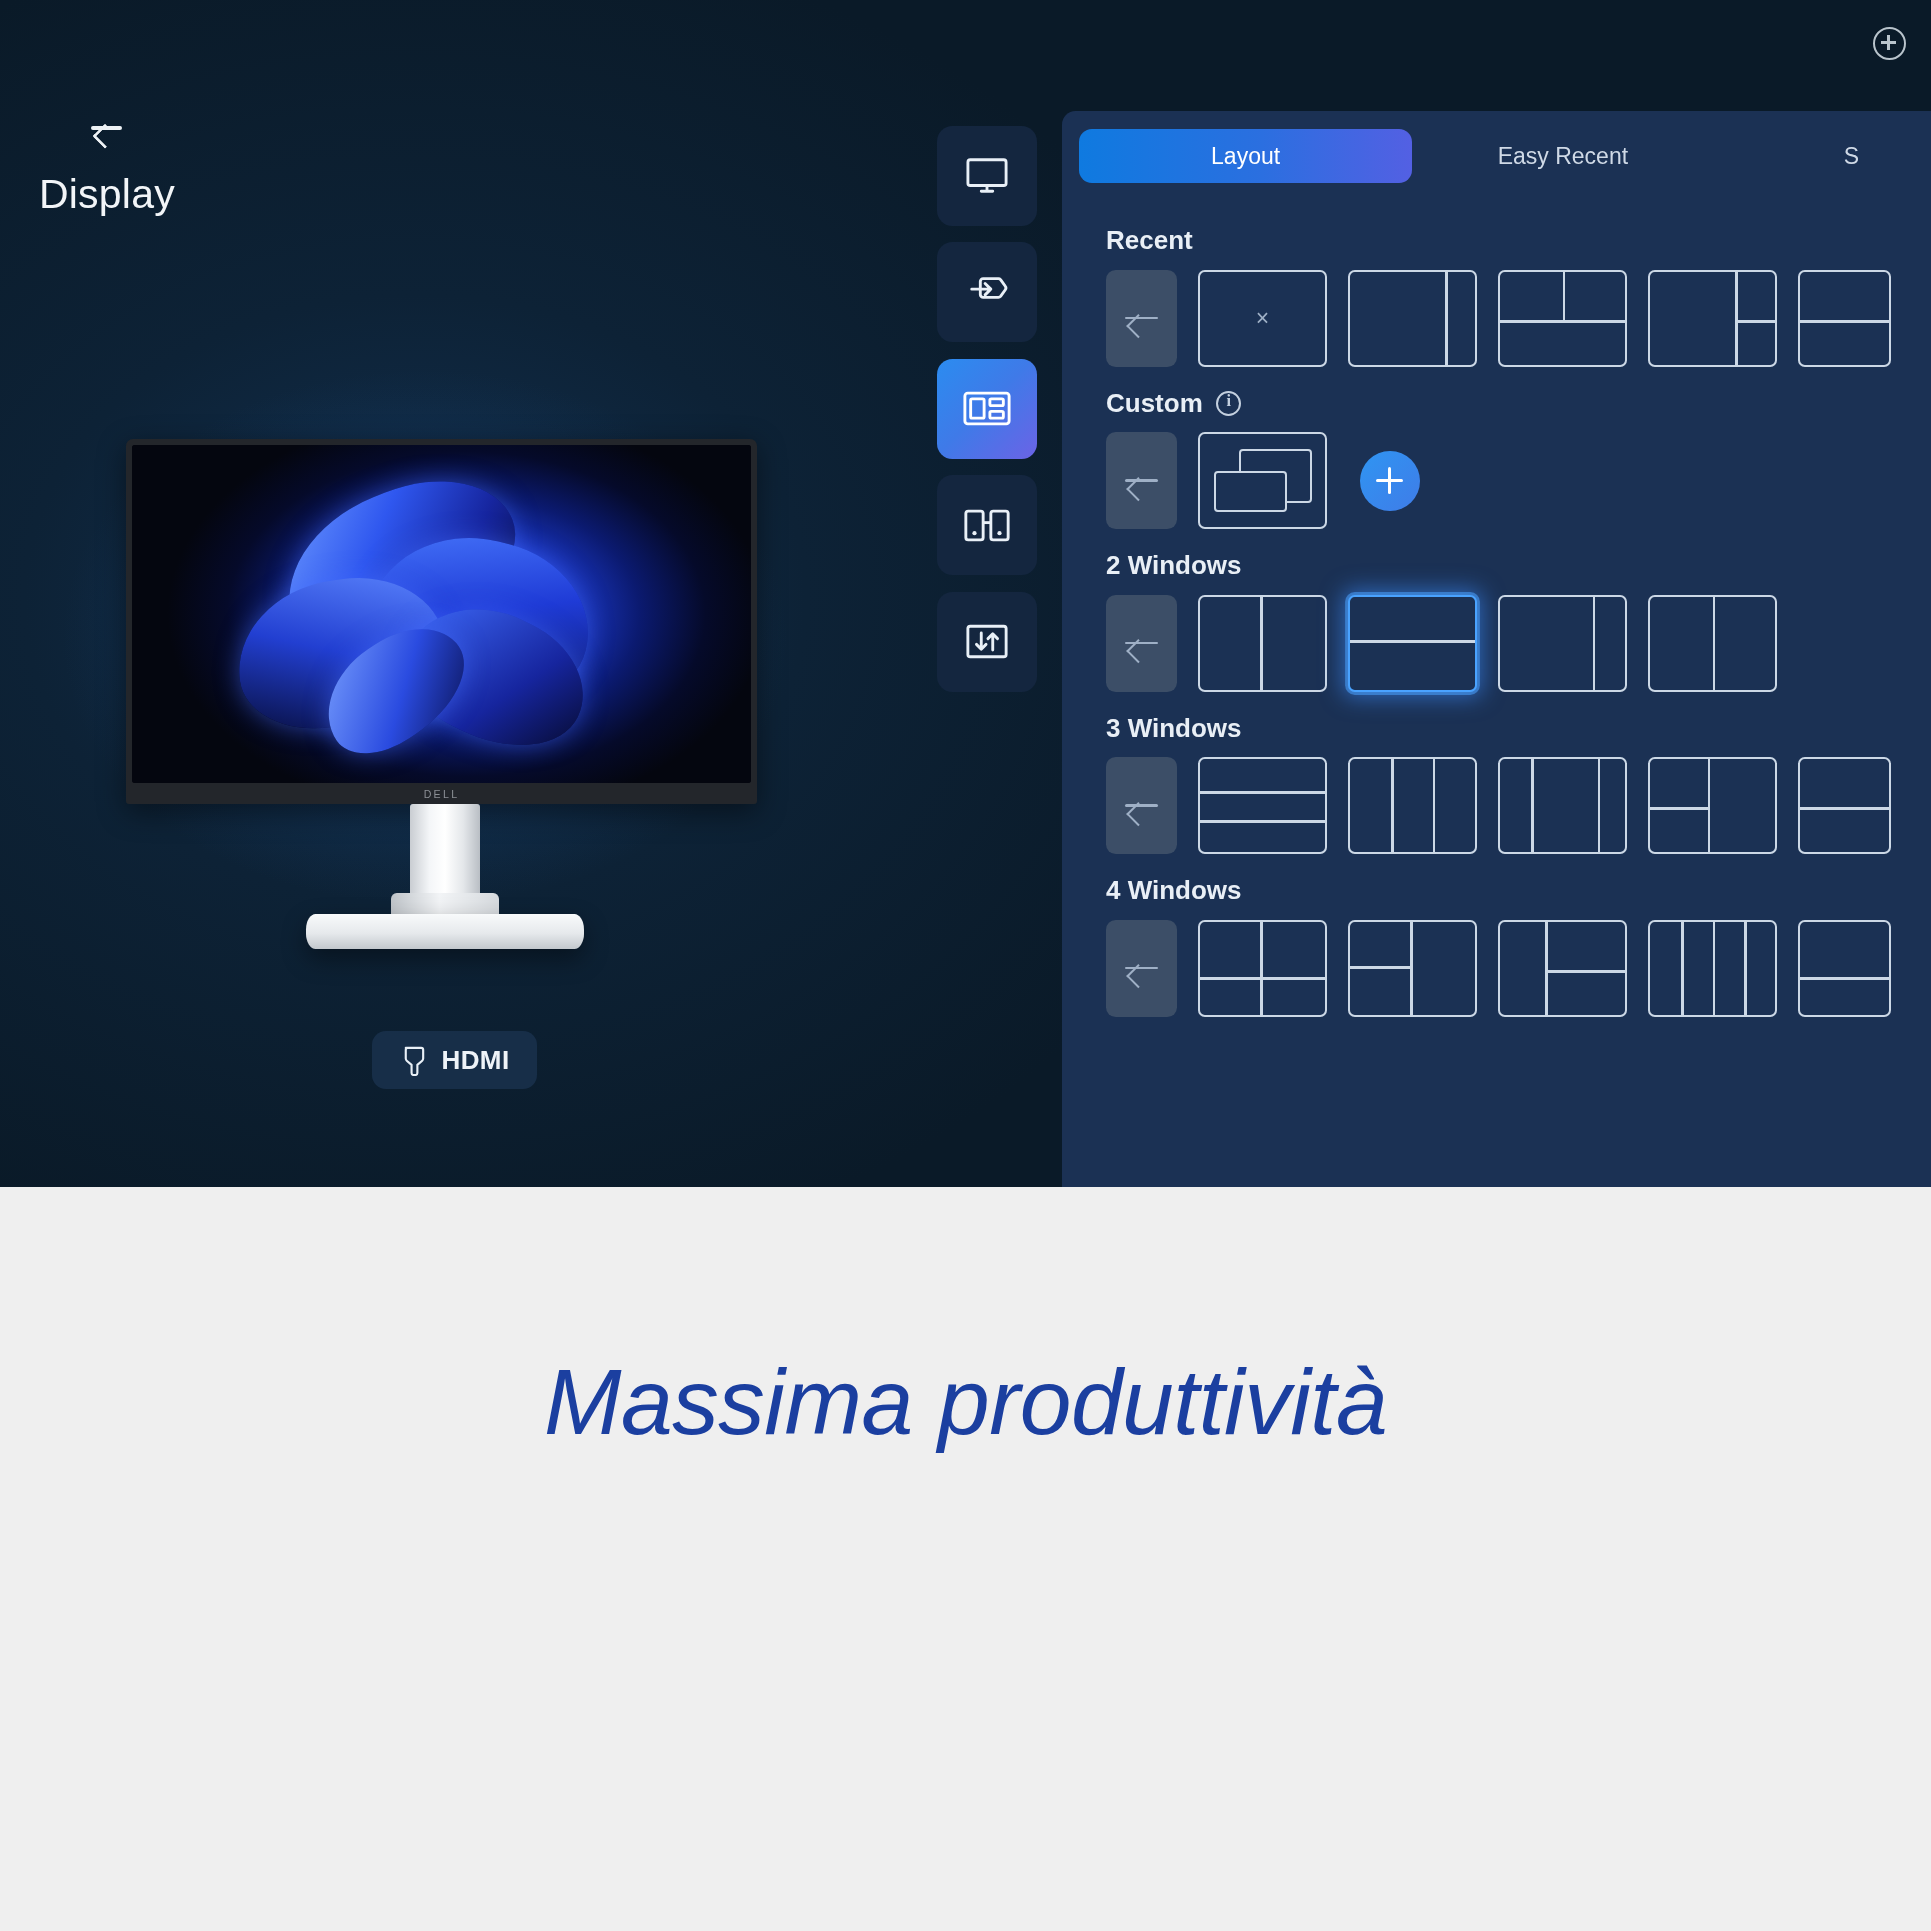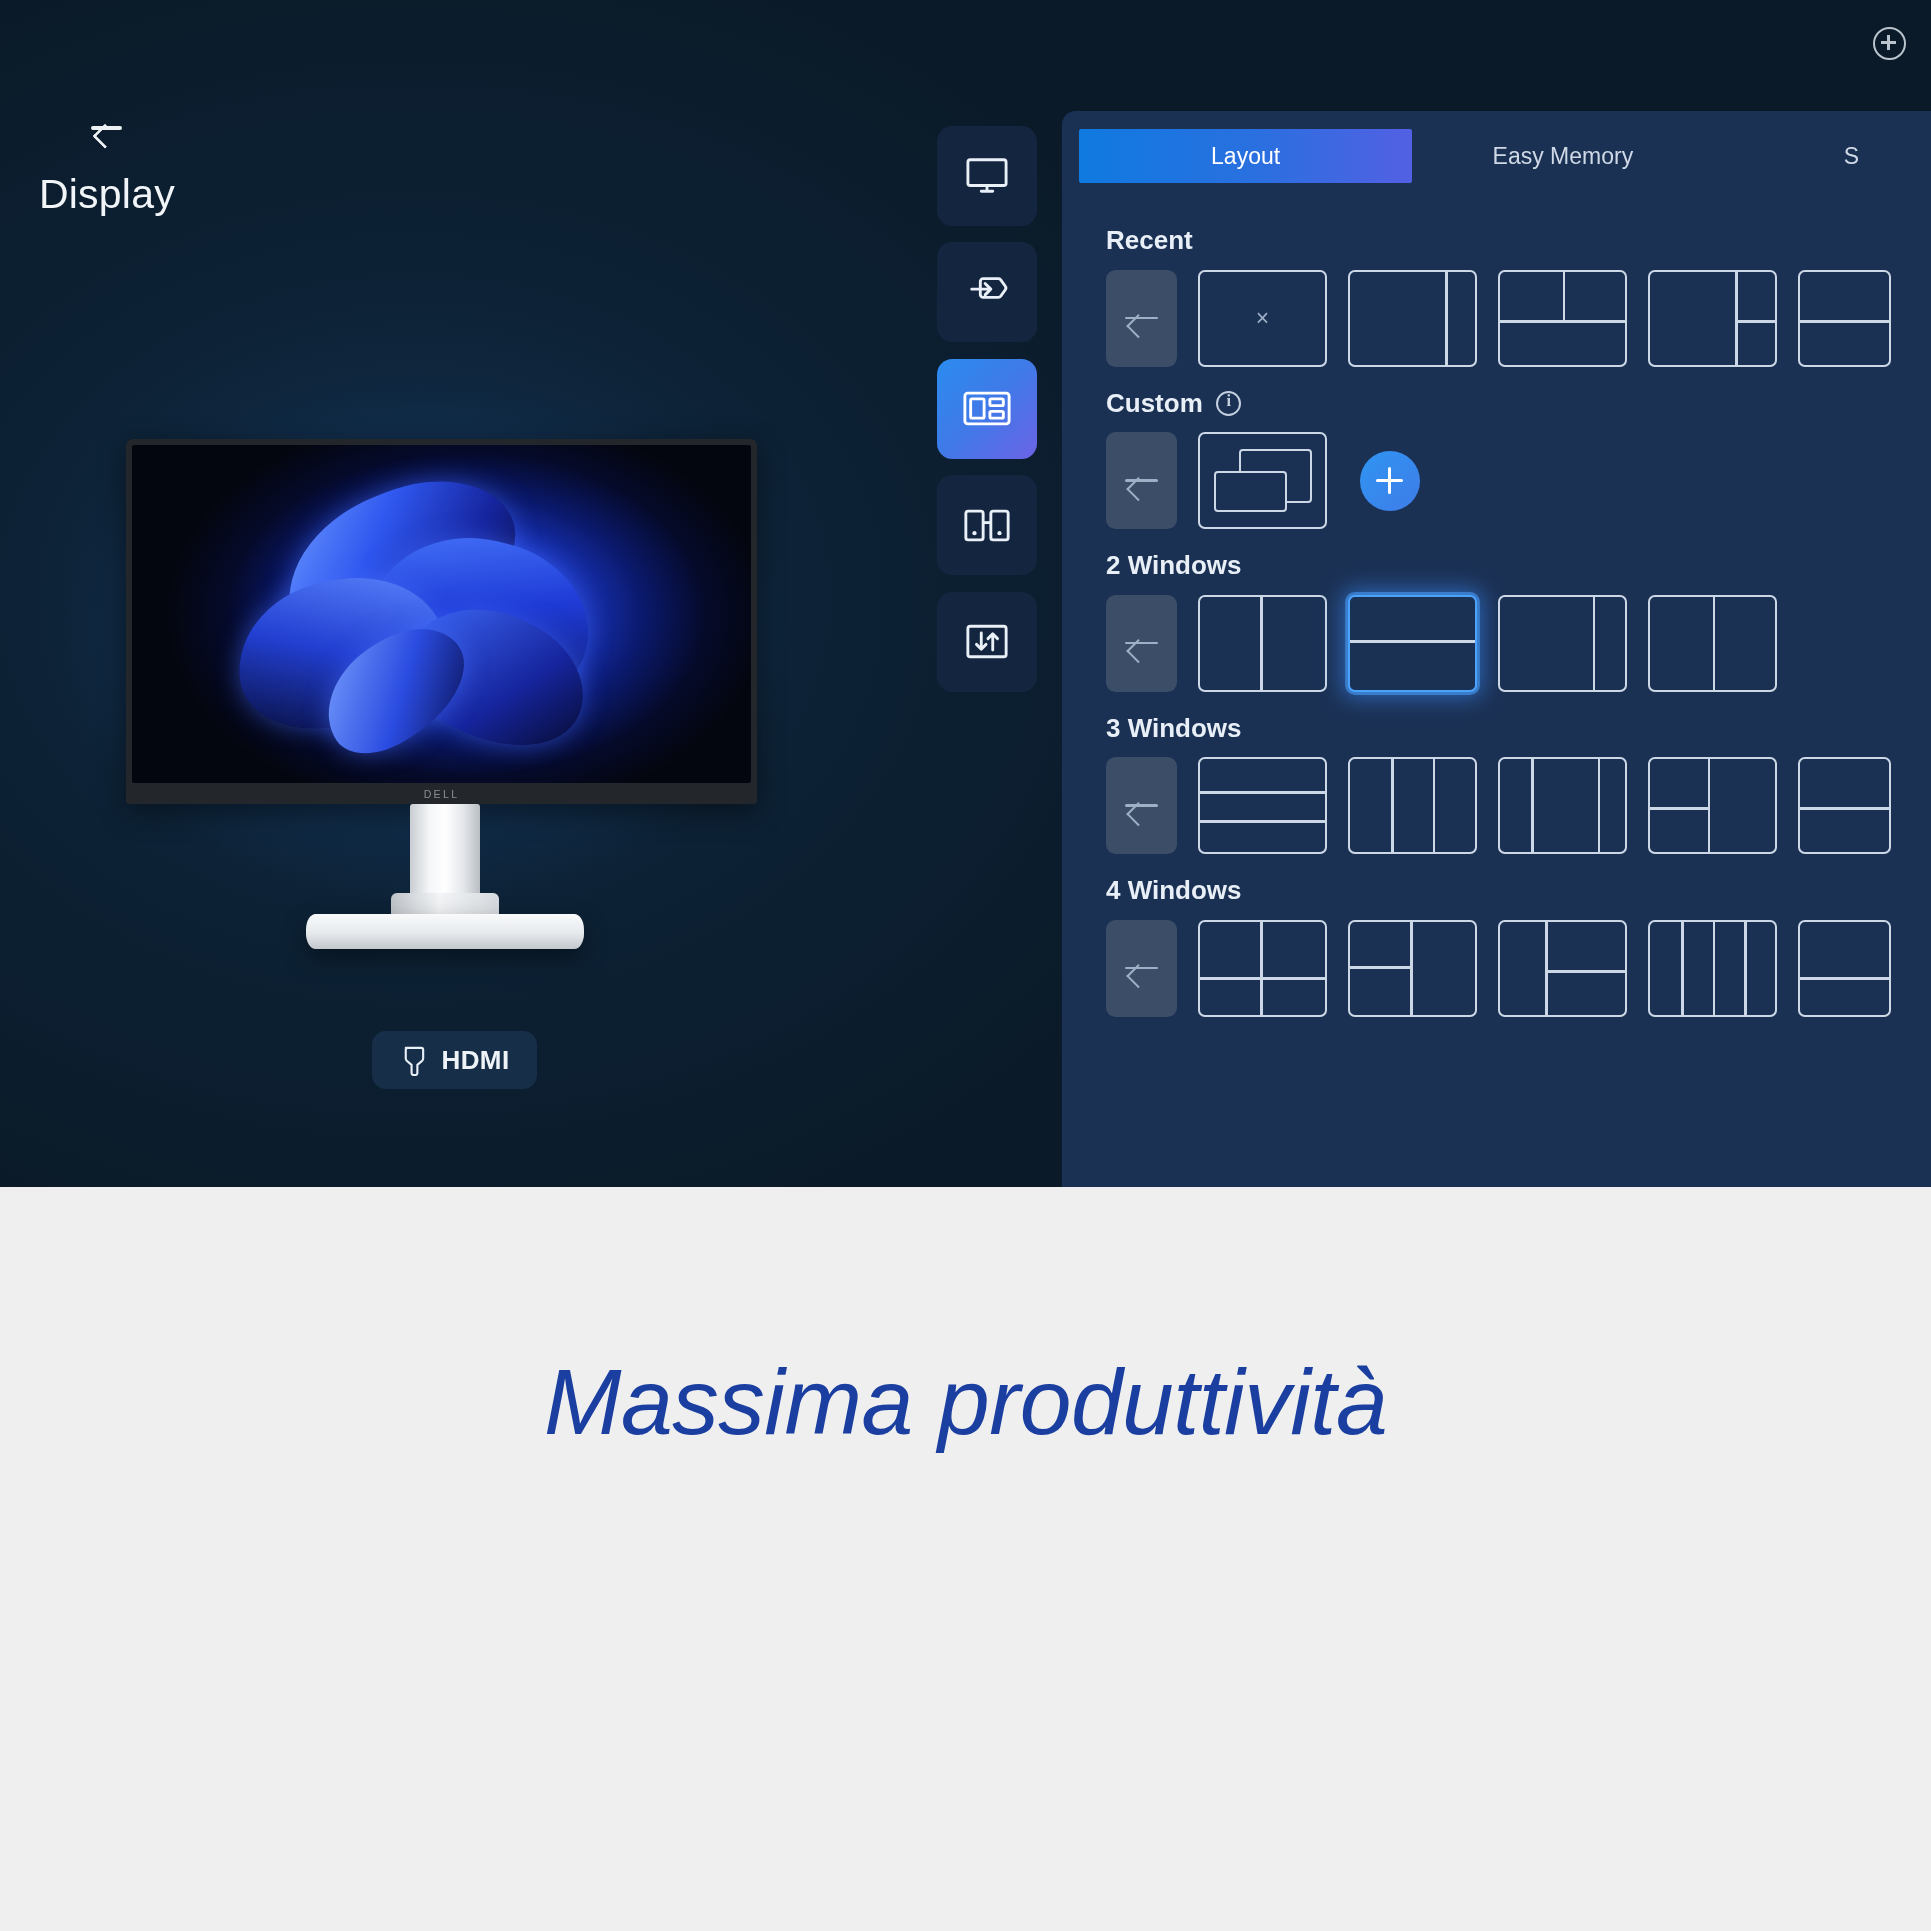--- a/index.html
+++ b/index.html
@@ -130,21 +130,21 @@
     border-radius: 13.5px 0 0 0;
     overflow: hidden;
   }
   .ddpm-tabs {
     position: absolute; left: 17.4px; top: 15.4px; right: 0; height: 60px;
     display: flex; align-items: center;
   }
   .tab {
     height: 54px; display: flex; align-items: center; justify-content: center;
     color: #cfd9e6; font-size: 23px; font-weight: 400;
-    border-radius: 2px; padding: 0 17px; white-space: nowrap;
+    border-radius: 13px; padding: 0 17px; white-space: nowrap;
   }
   .tab.t-layout { width: 351px; color: #ffffff;
     background: linear-gradient(90deg,#0f7ae0 0%, #2b6fe0 55%, #5360e3 100%); }
   .tab.t-mem { width: 319px; }
   .tab.t-third { width: 290px; }
 
   
   .rail { position: absolute; left: 937px; top: 126px; width: 100px; }
   .rail-btn {
     width: 100px; height: 100px; border-radius: 15.4px;
@@ -315,21 +315,21 @@
           <path d="M17 12 v17 M17 29 l-5 -5 M17 29 l5 -5" fill="none" stroke="#e9f0f7" stroke-width="3" stroke-linecap="round" stroke-linejoin="round"></path>
           <path d="M29 30 v-17 M29 13 l-5 5 M29 13 l5 5" fill="none" stroke="#e9f0f7" stroke-width="3" stroke-linecap="round" stroke-linejoin="round"></path>
         </svg>
       </span>
     </div>
   </div>
 
   <div class="ddpm">
     <div class="ddpm-tabs">
       <div class="tab t-layout">Layout</div>
-      <div class="tab t-mem">Easy Memory</div>
+      <div class="tab t-mem">Easy Recent</div>
       <div class="tab t-third">S</div>
     </div>
 
     <div class="ddpm-body">
 
       <div class="sec-title">
         <span>Recent</span>
       </div>
       <div class="row">
         <div class="nav-back">

